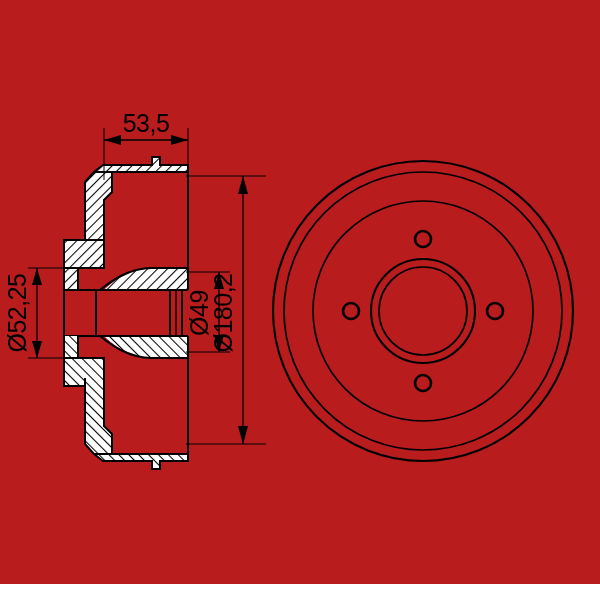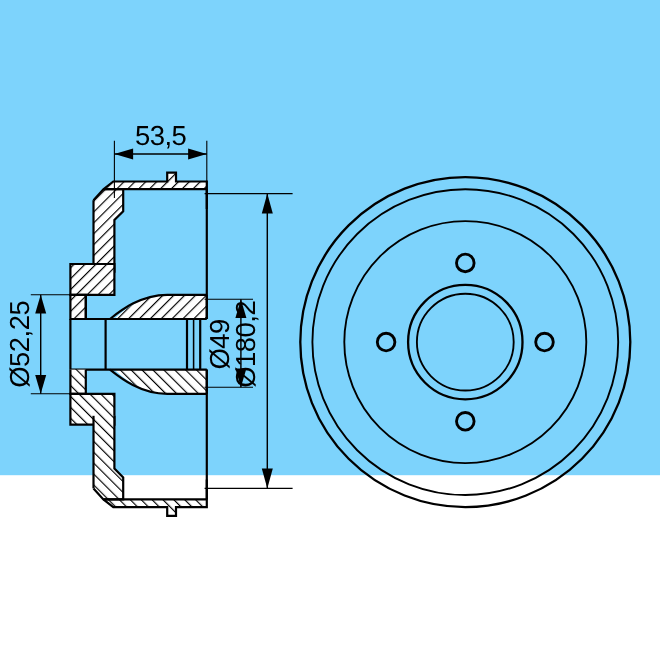--- a/index.html
+++ b/index.html
@@ -9,22 +9,22 @@
   }
   body {
     width: 600px;
     height: 600px;
     font-family: "Liberation Sans", sans-serif;
     overflow: hidden;
   }
   #drawing-root {
     position: relative;
     width: 600px;
-    height: 432px;
-    background: #7dd3fc;
+    height: 584px;
+    background: #b91c1c;
   }
   svg#tech-drawing {
     display: block;
     width: 600px;
     height: 600px;
   }
   .dim-text {
     font-family: "Liberation Sans", sans-serif;
     font-size: 25px;
     fill: #000000;

